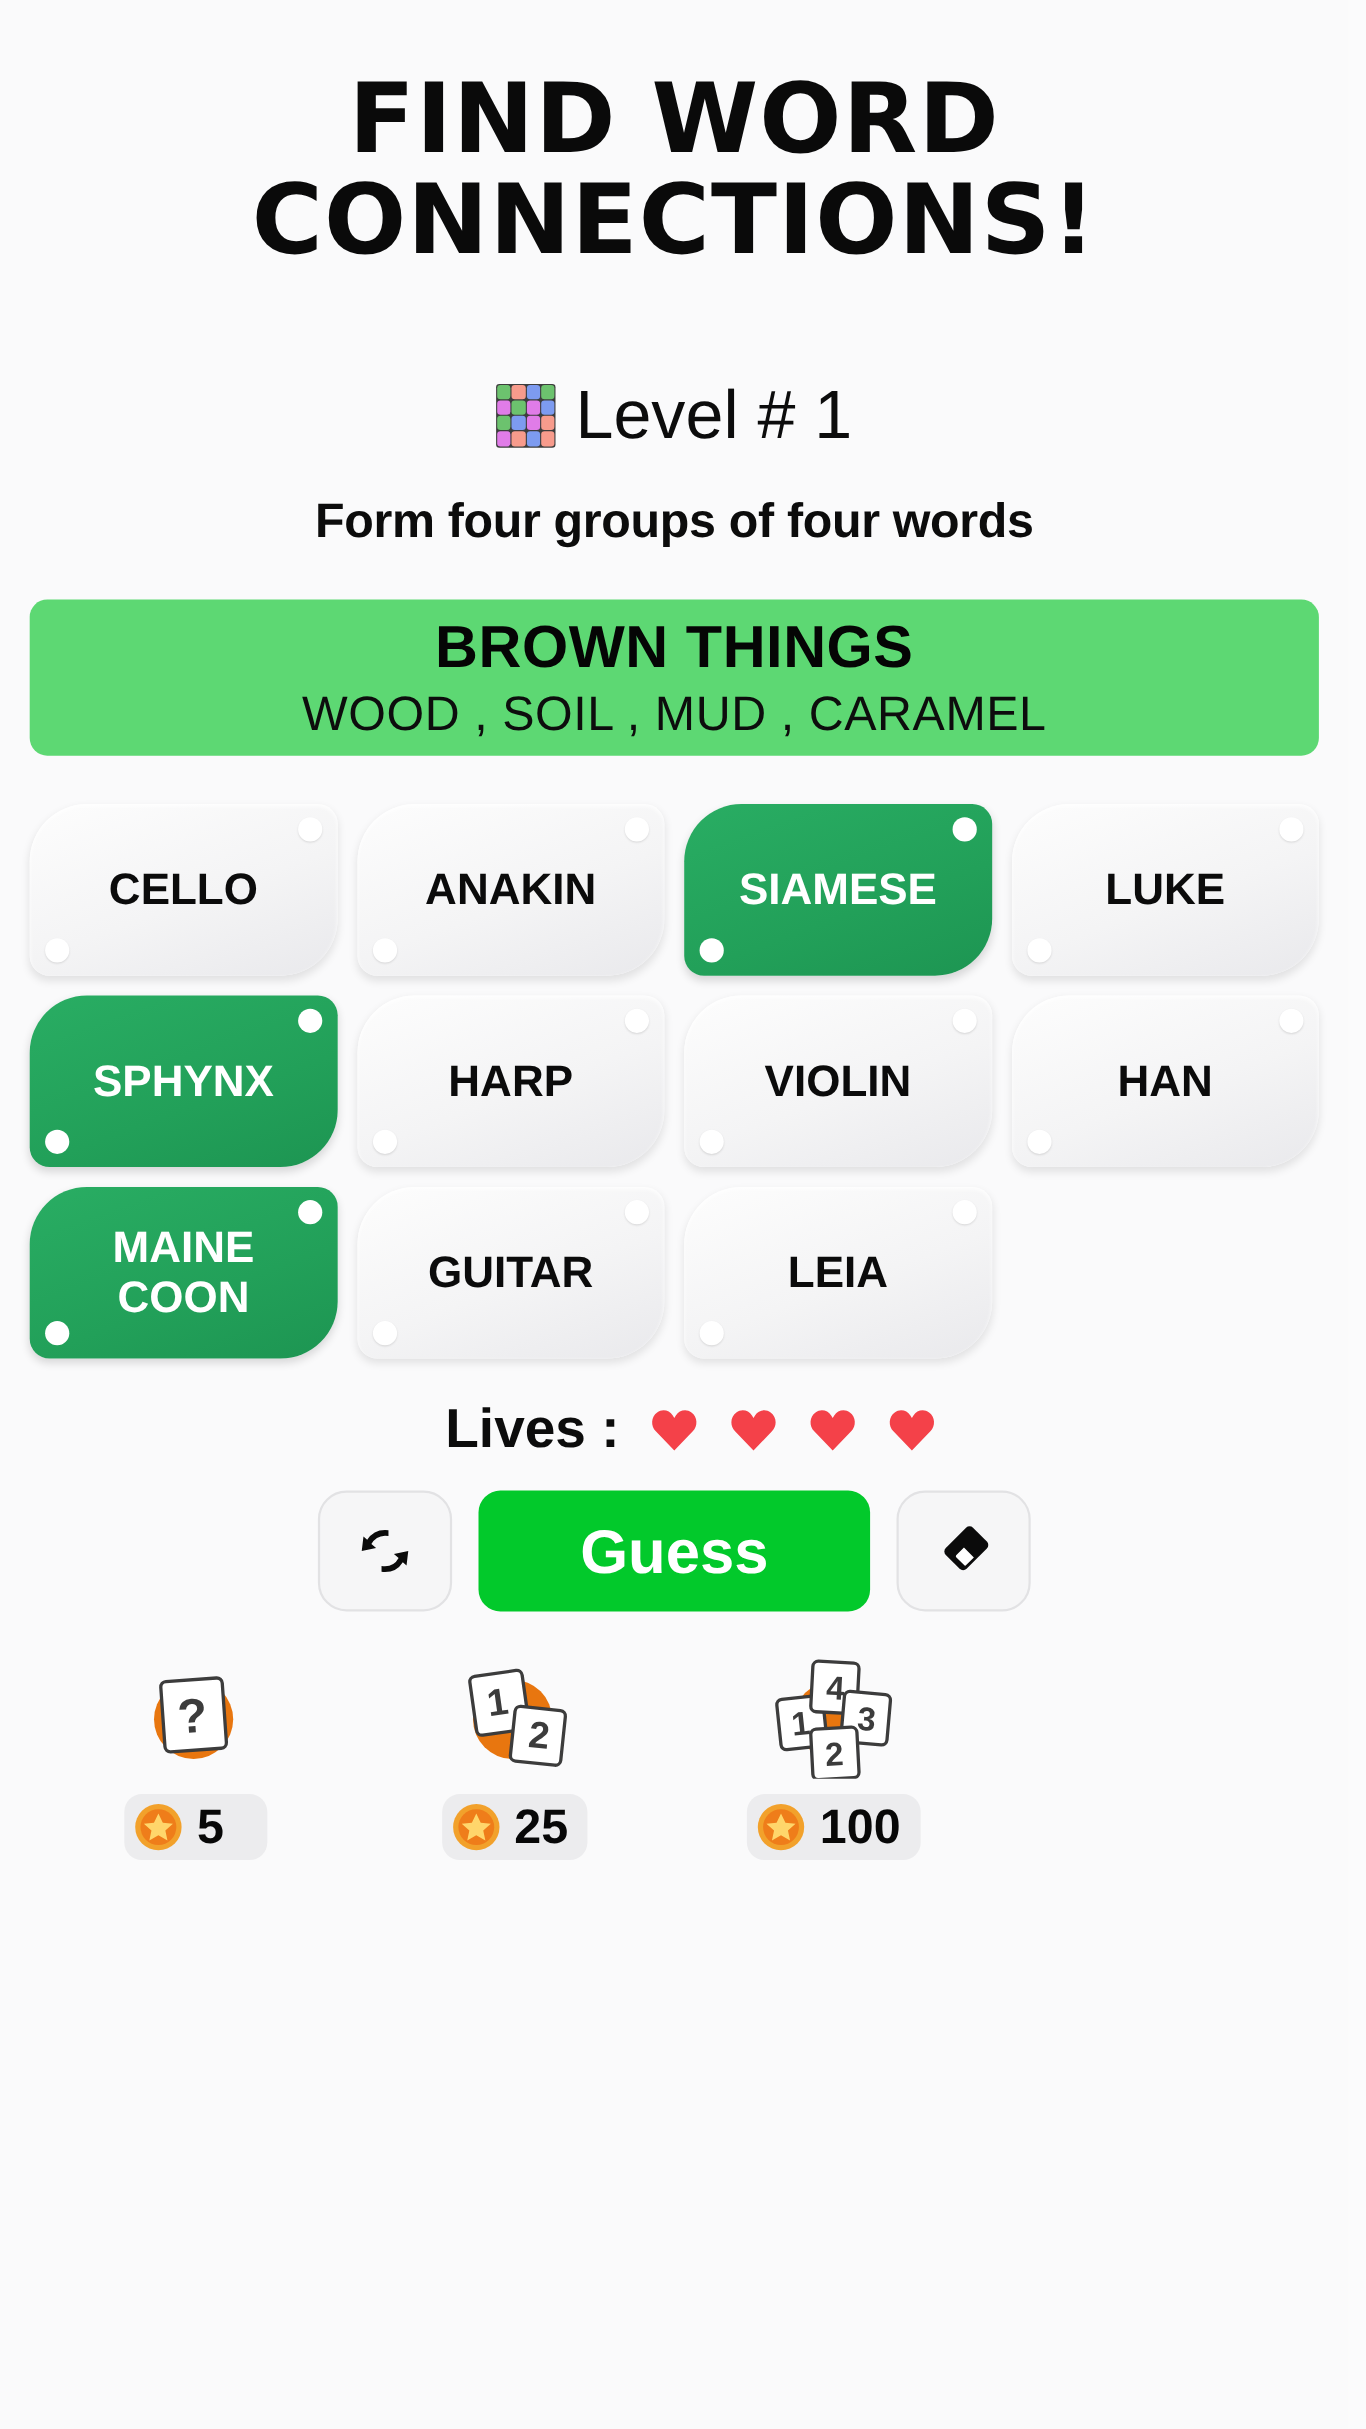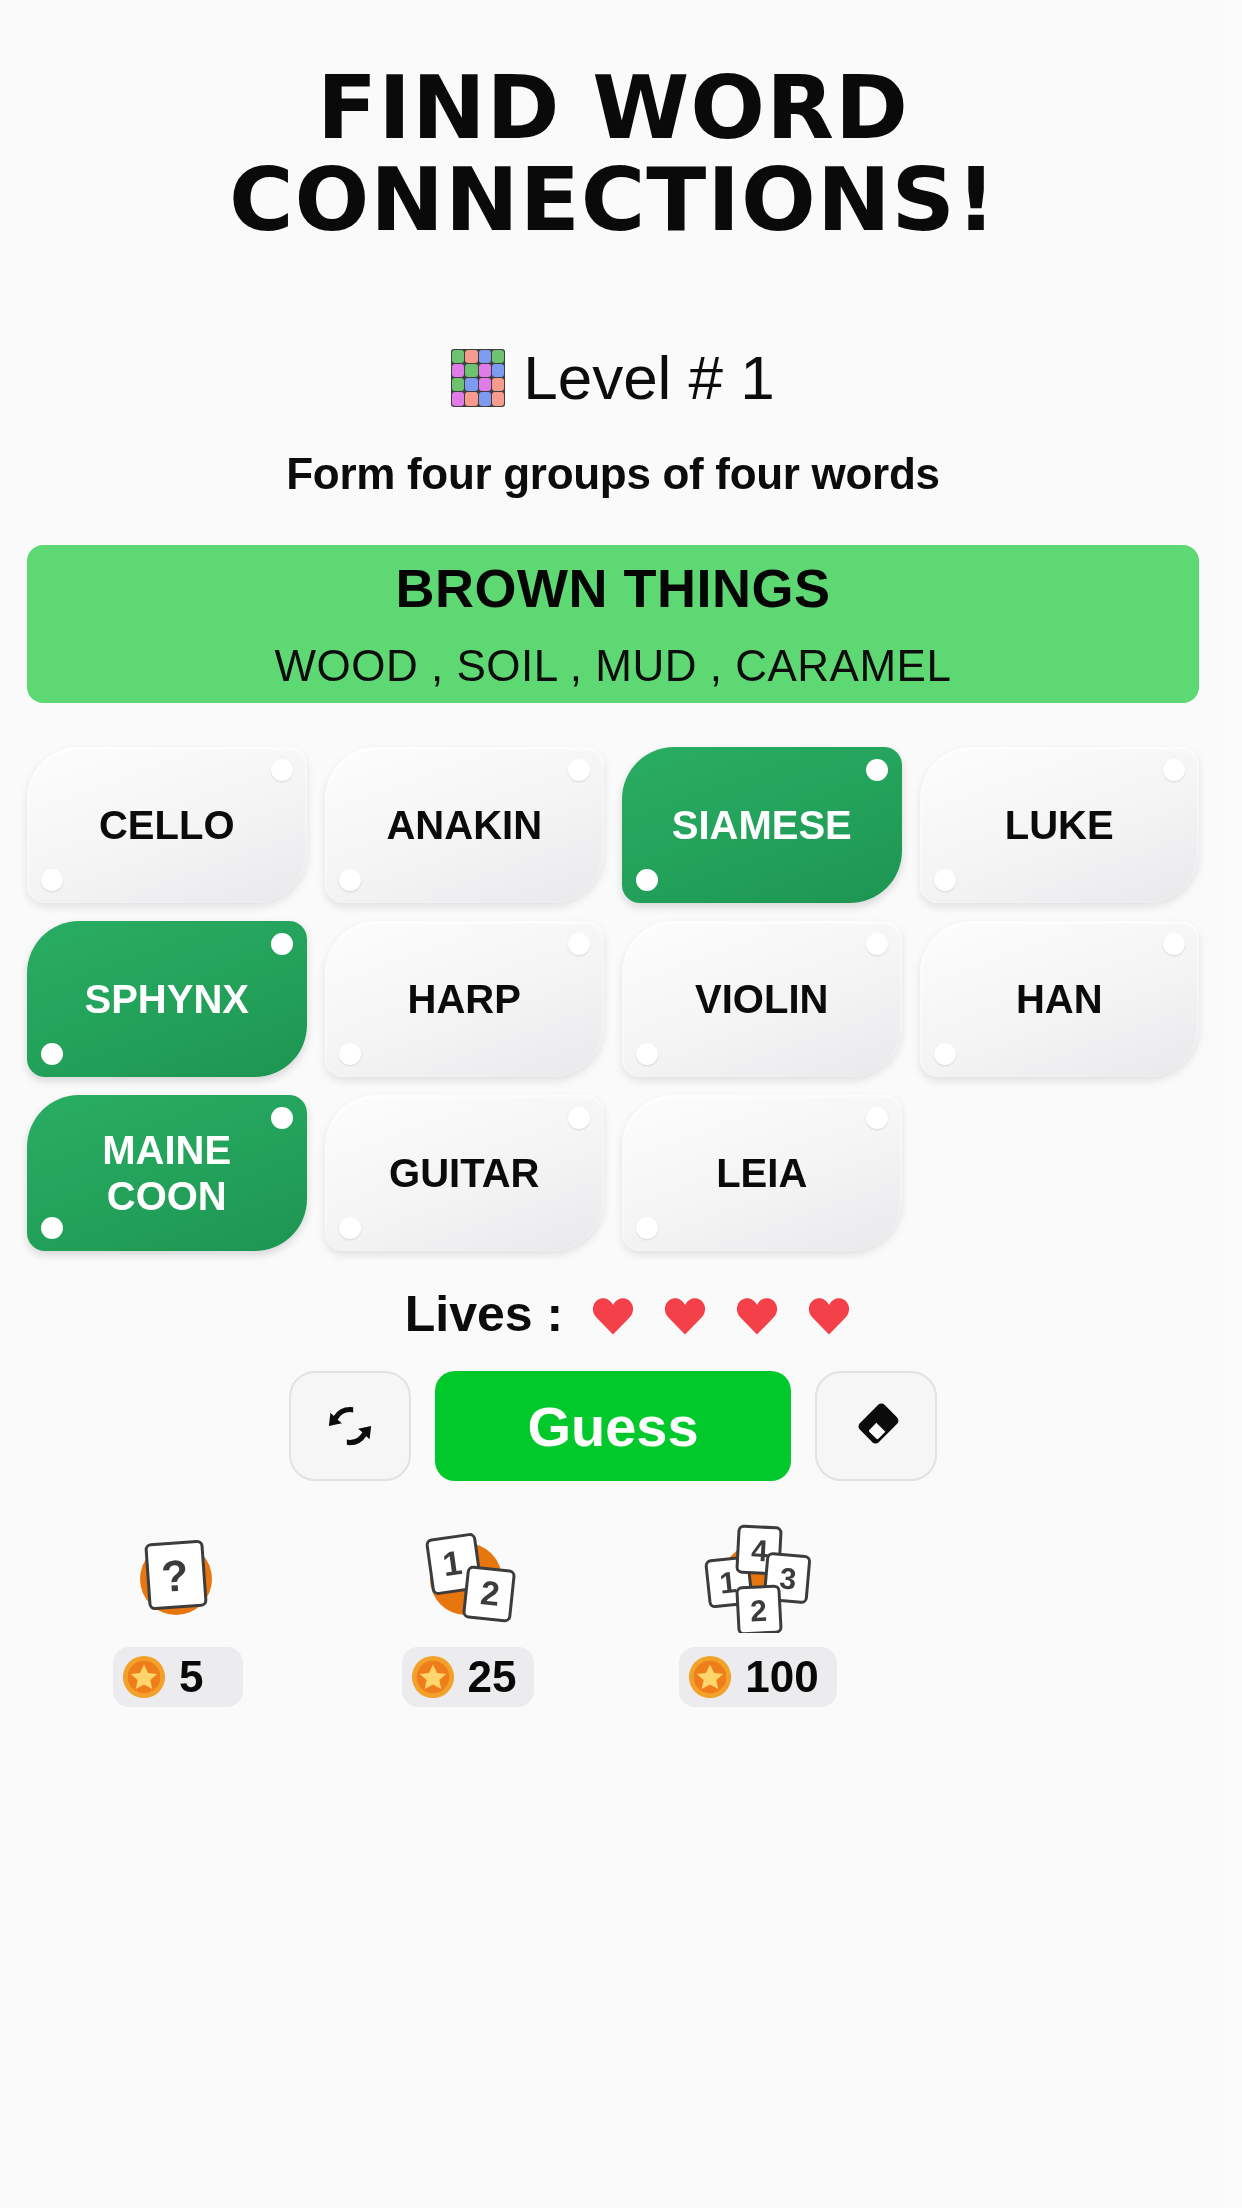--- a/index.html
+++ b/index.html
@@ -87,21 +87,21 @@
     justify-content: center;
     padding: 12px 20px;
   }
   .solved-title {
     font-size: 54px;
     font-weight: bold;
     color: #050505;
     letter-spacing: 0.5px;
   }
   .solved-words {
-    margin-top: 22px;
+    margin-top: 6px;
     font-size: 44px;
     font-weight: 400;
     color: #0d0d0d;
     letter-spacing: 0.5px;
   }
 
   
   .tiles-grid {
     margin-top: 44px;
     width: 1180px;

